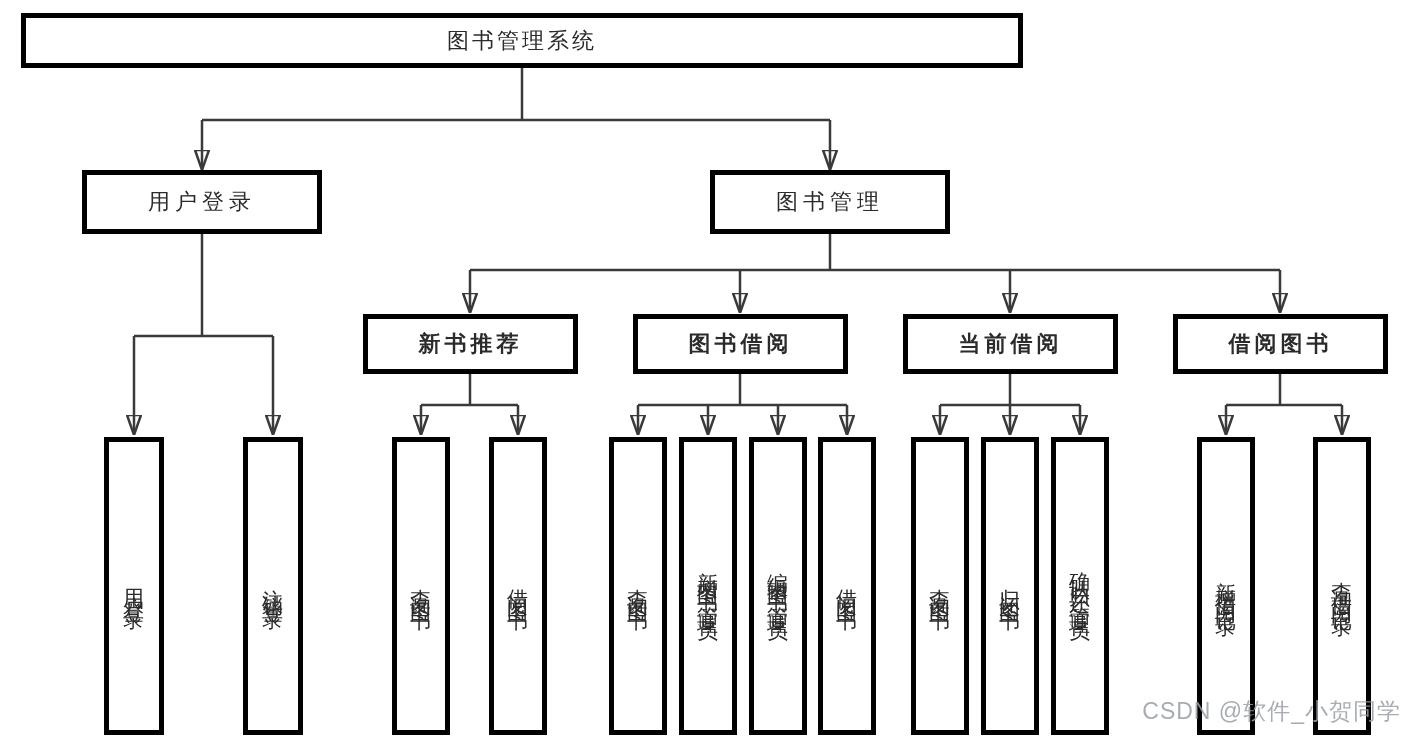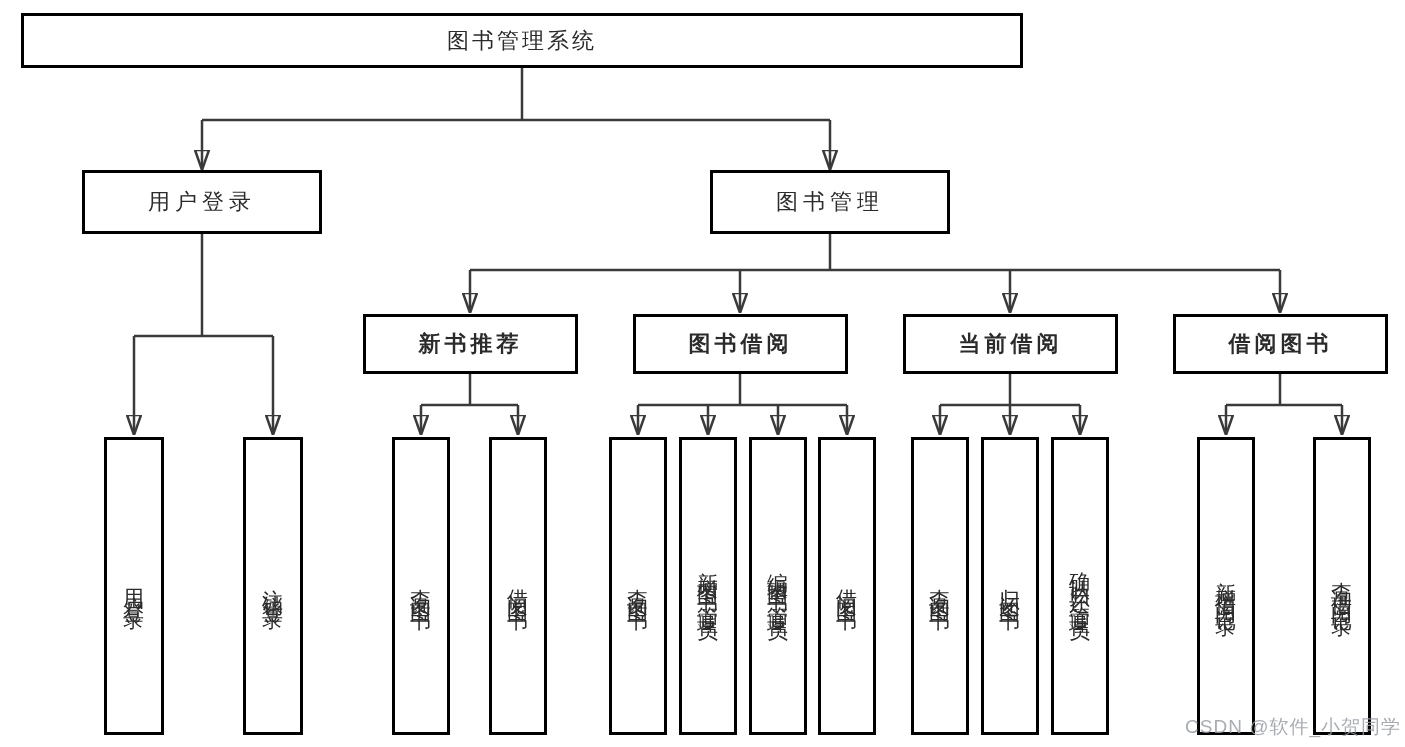--- a/index.html
+++ b/index.html
@@ -23,21 +23,21 @@
     z-index: 1;
   }
   .wires path {
     stroke: #3a3a3a;
     stroke-width: 2.5;
     fill: none;
   }
   .box {
     position: absolute;
     box-sizing: border-box;
-    border: 3px solid #000000;
+    border: 5px solid #000000;
     background: #ffffff;
     display: flex;
     align-items: center;
     justify-content: center;
     color: #2b2b2b;
     z-index: 2;
   }
   .box .lbl { white-space: nowrap; }
   .root-box  { font-size: 22px; letter-spacing: 3px; }
   .lvl1-box  { font-size: 22px; letter-spacing: 5px; }
@@ -52,22 +52,22 @@
   .leaf .lbl {
     writing-mode: vertical-lr;
     text-orientation: mixed;
     letter-spacing: 7px;
     white-space: normal;
     line-height: 1;
   }
   .watermark {
     position: absolute;
     right: 4px;
-    bottom: 7px;
-    font-size: 19px;
+    bottom: 20px;
+    font-size: 23px;
     letter-spacing: 1px;
     color: rgba(152, 158, 166, 0.85);
     z-index: 5;
     pointer-events: none;
   }
 </style>
 </head>
 <body>
 
 <div class="canvas">

